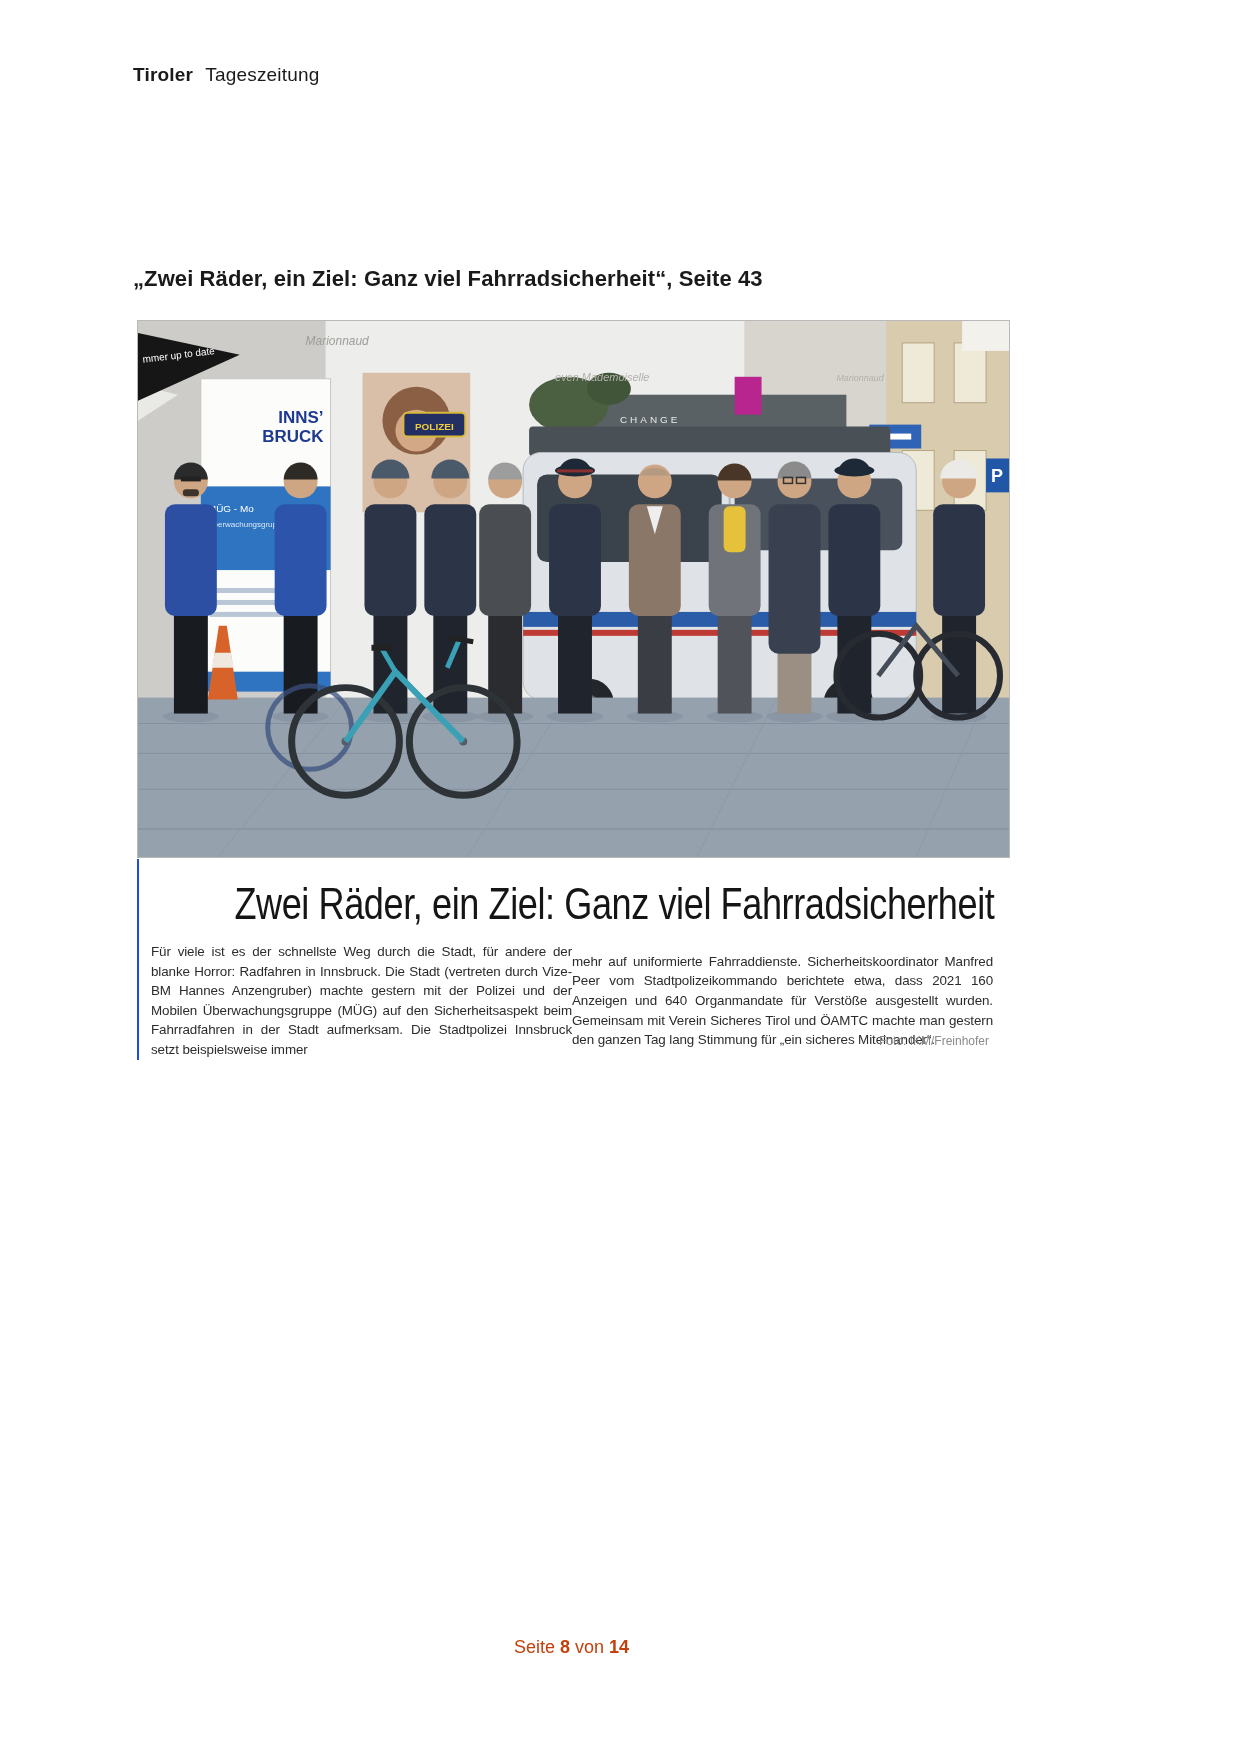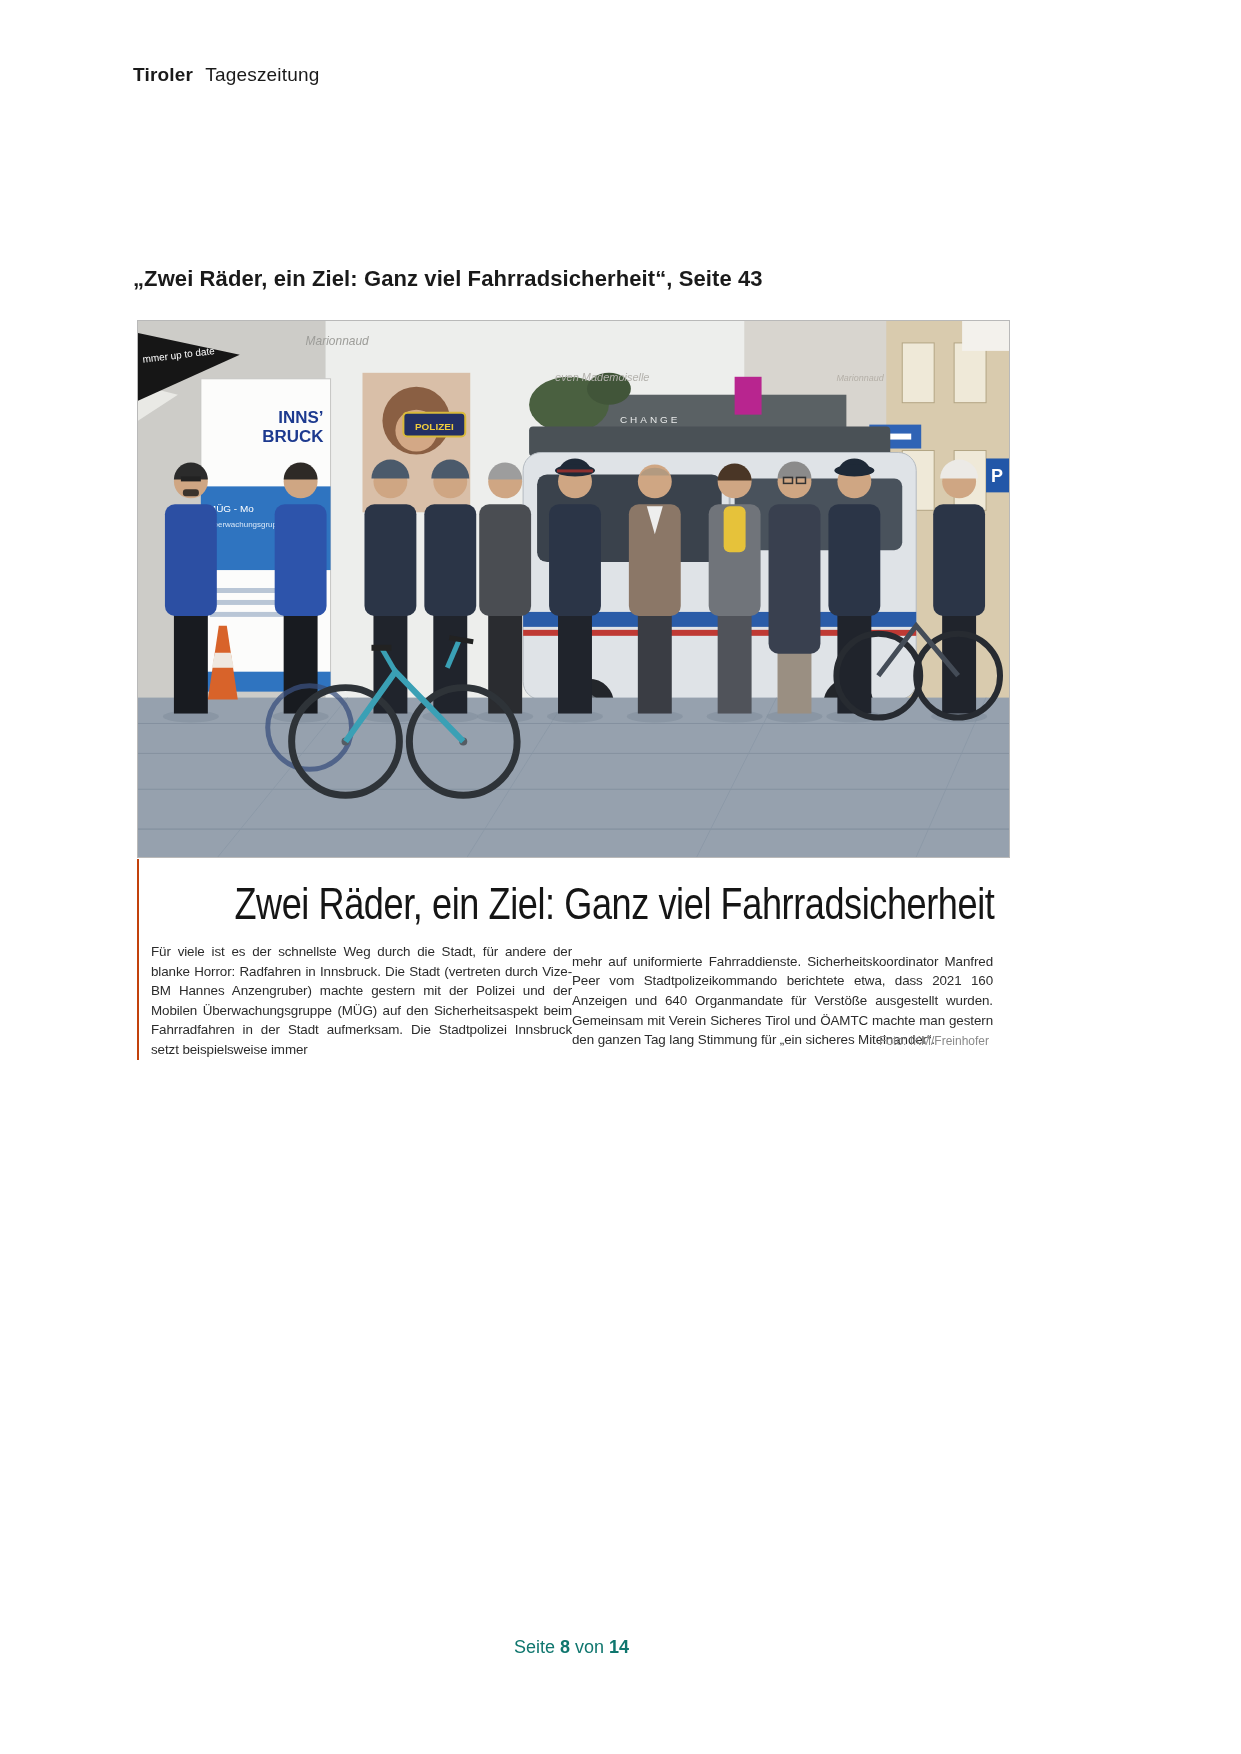--- a/index.html
+++ b/index.html
@@ -23,21 +23,21 @@
   
   .photo-frame {
     position: absolute; left: 137px; top: 320px; width: 873px; height: 538px;
     border: 1px solid #b9b9b9; overflow: hidden; background: #cfd2d2;
   }
   .photo-frame svg { display: block; width: 100%; height: 100%; }
 
   
   .clip {
     position: absolute; left: 137px; top: 859px; width: 873px;
-    border-left: 2px solid #c2410c; padding-left: 12px;
+    border-left: 2px solid #1d4ed8; padding-left: 12px;
   }
   .headline-wrap { margin-top: 20px; text-align: center; overflow: hidden; }
   .headline {
     display: inline-block; white-space: nowrap;
     transform: scaleX(0.82); transform-origin: center;
     font-size: 44px; font-weight: 500; color: #151515; letter-spacing: -0.5px;
   }
   .columns { display: flex; margin-top: 13px; align-items: center; }
   .col {
     width: 421px; font-size: 13.4px; line-height: 19.6px;
@@ -45,21 +45,21 @@
   }
   .col-right-wrap { position: relative; width: 421px; }
   .credit {
     position: absolute; right: 4px; bottom: 2px;
     font-size: 12px; color: #8a8a8a; letter-spacing: 0; margin-top: 8px;
   }
 
   
   .footer {
     position: absolute; left: 133px; top: 1637px; width: 877px;
-    text-align: center; font-size: 18px; color: #0f766e;
+    text-align: center; font-size: 18px; color: #c2410c;
   }
   .footer .sp { margin-right: 5px; }
   .footer .b { font-weight: 700; }
 </style>
 </head>
 <body>
 
 <div class="page">
 
   <div class="masthead">

